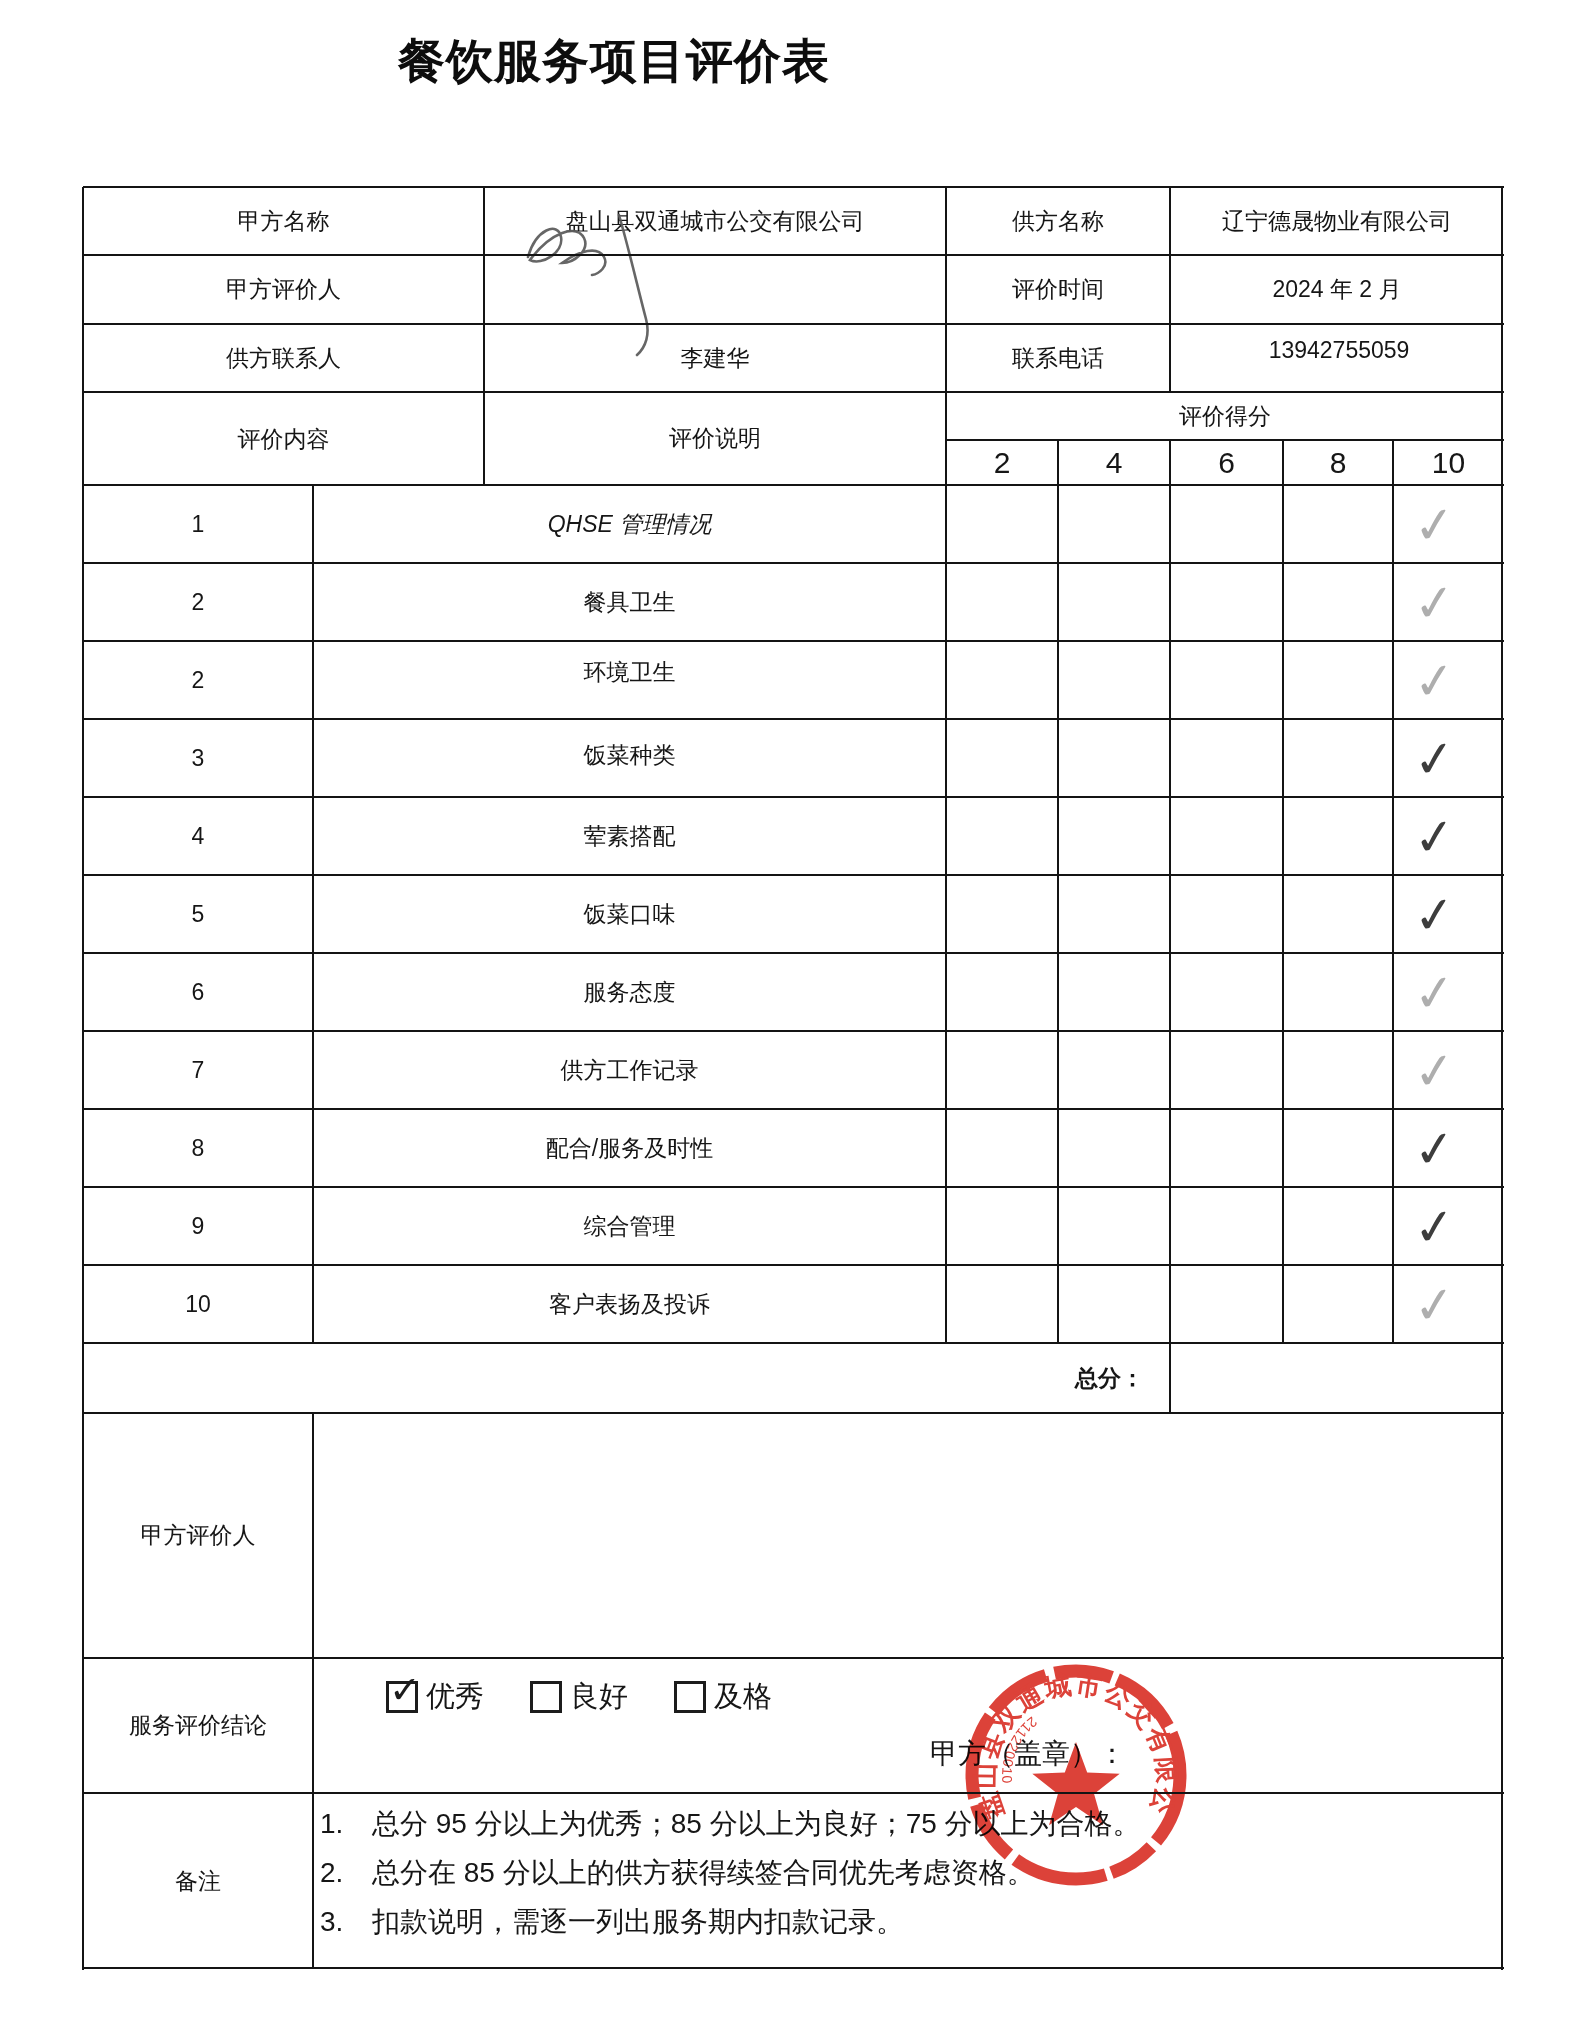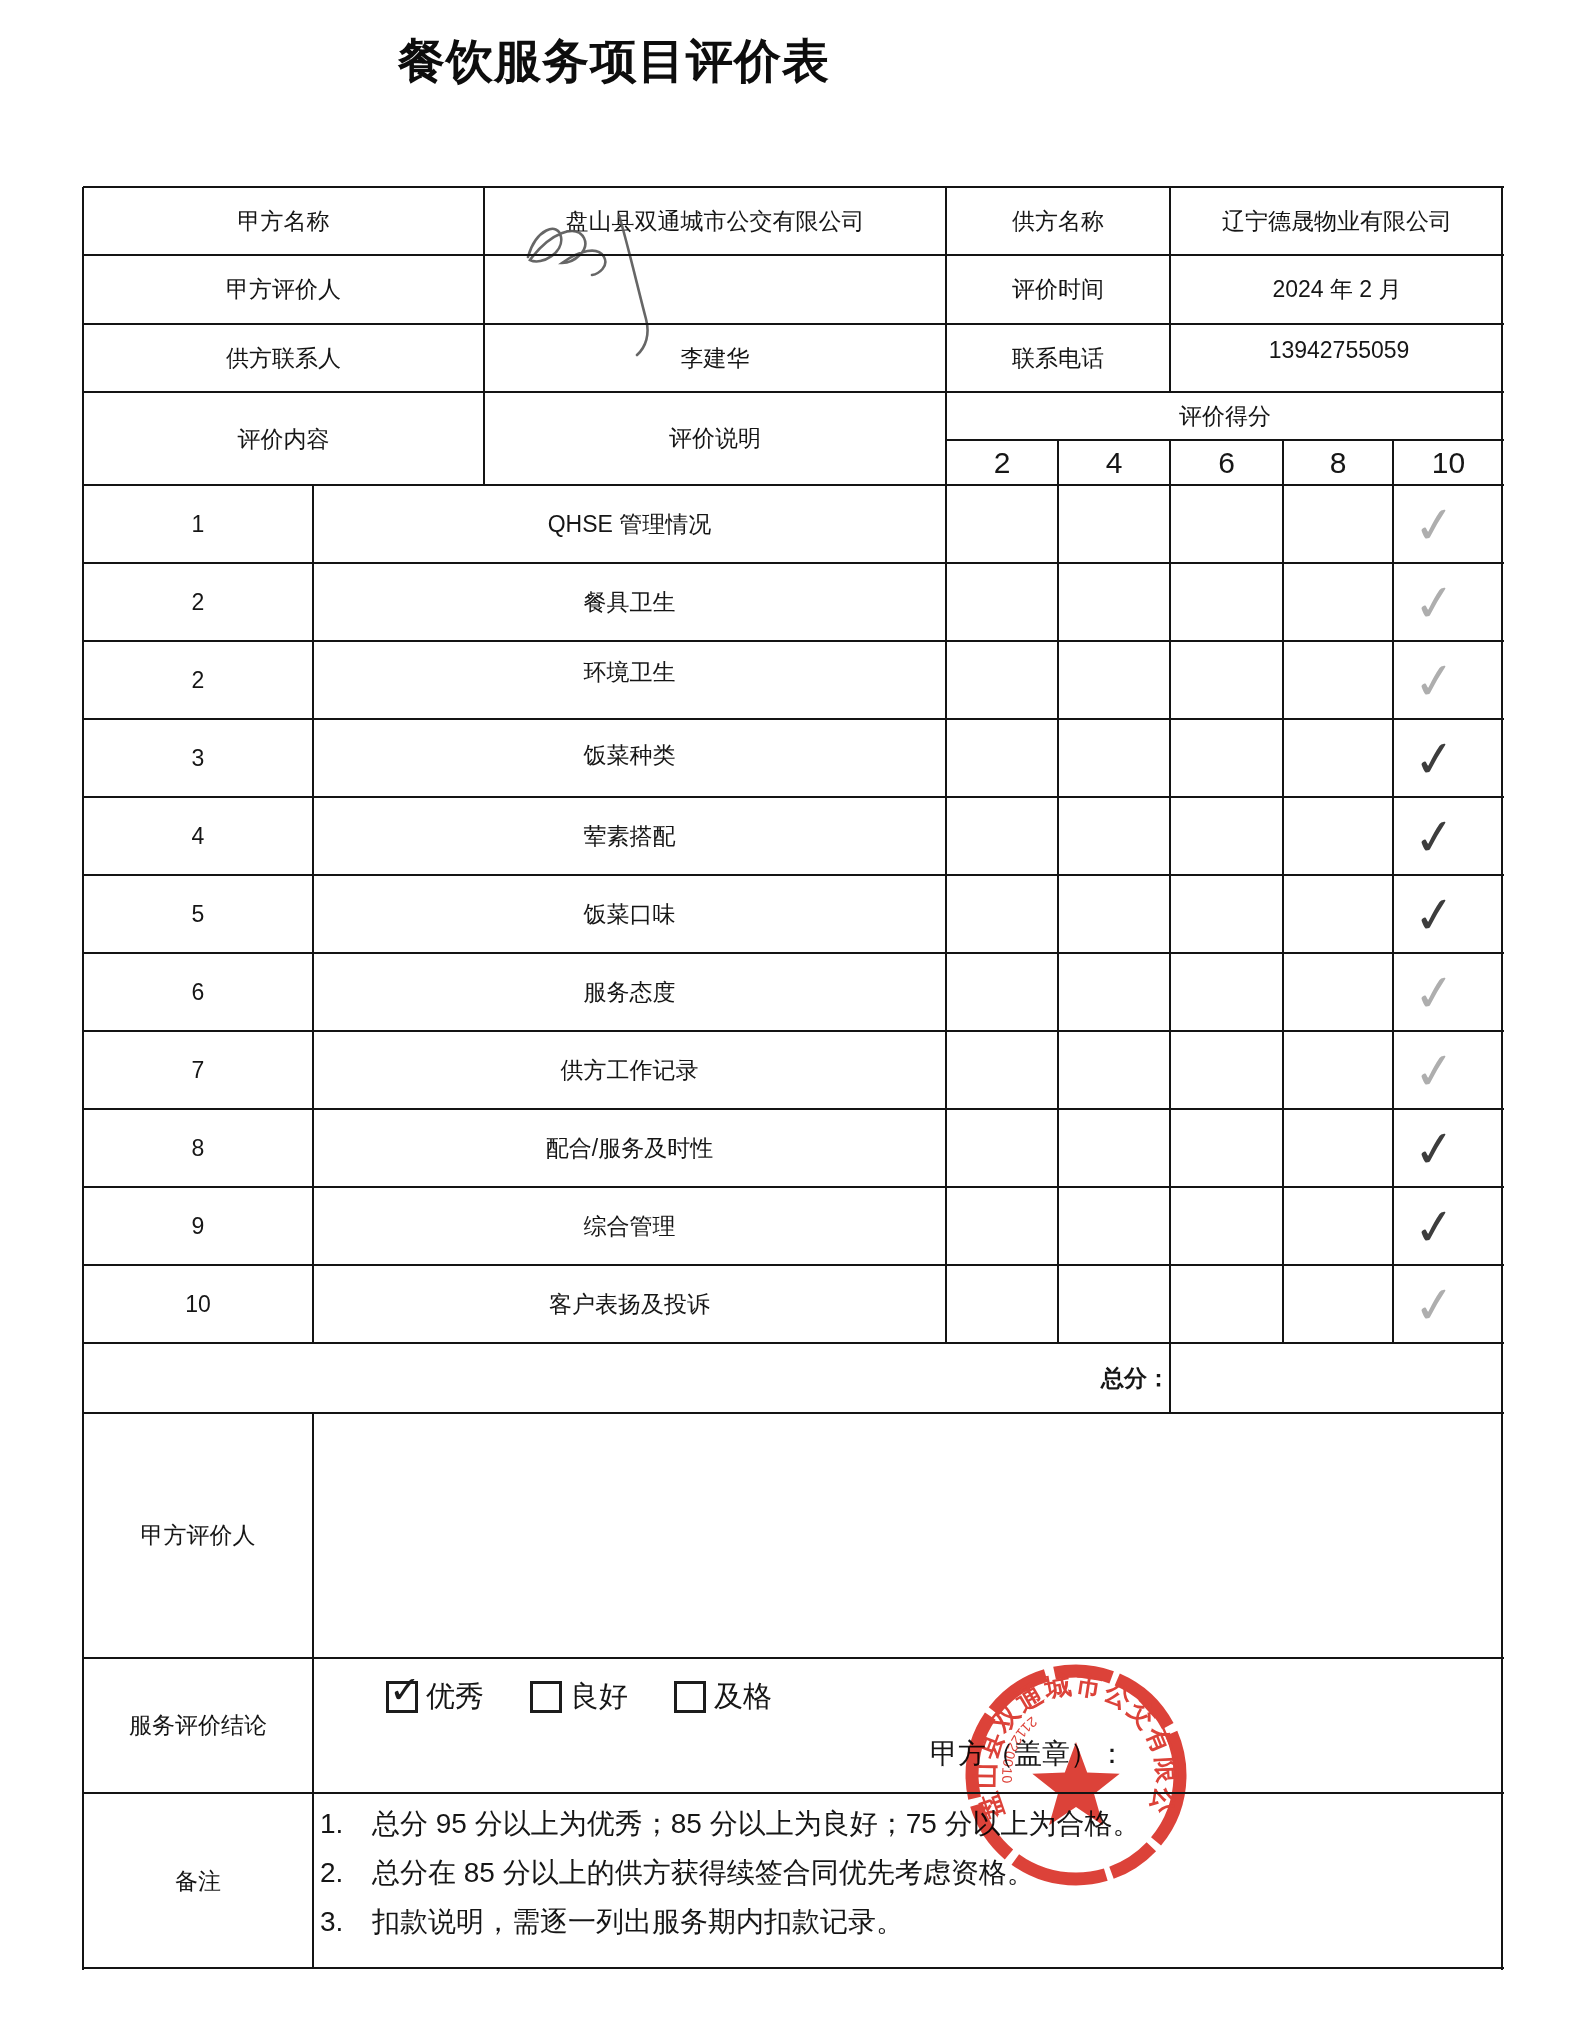--- a/index.html
+++ b/index.html
@@ -77,21 +77,21 @@
 
   <div class="cell" style="left:83px;top:324px;width:401px;height:68px;">供方联系人</div>
   <div class="cell" style="left:484px;top:324px;width:462px;height:68px;">李建华</div>
   <div class="cell" style="left:946px;top:324px;width:224px;height:68px;">联系电话</div>
   <div class="cell" style="left:1172px;top:324px;width:334px;height:52px;">13942755059</div>
 
   <div class="cell" style="left:83px;top:380px;width:401px;height:118px;">评价内容</div>
   <div class="cell" style="left:484px;top:392px;width:462px;height:93px;">评价说明</div>
   <div class="cell" style="left:946px;top:392px;width:558px;height:48px;">评价得分</div>
 
-  <div class="cell right bold" style="left:83px;top:1343px;width:1087px;height:70px;box-sizing:border-box;">总分：</div>
+  <div class="cell right bold" style="left:83px;top:1343px;width:1087px;height:70px;padding-right:26px;box-sizing:border-box;">总分：</div>
   <div class="cell" style="left:1170px;top:1343px;width:334px;height:70px;"></div>
 
   <div class="cell" style="left:83px;top:1413px;width:230px;height:245px;">甲方评价人</div>
   <div class="cell left" style="left:313px;top:1413px;width:1191px;height:245px;"></div>
 
   <div class="cell" style="left:83px;top:1658px;width:230px;height:135px;">服务评价结论</div>
   <div id="options" style="position:absolute;left:386px;top:1672px;width:640px;height:50px;display:flex;align-items:center;column-gap:46px;">
       <div class="opt">
         <span class="optbox">
           <span class="tick">✓</span>
@@ -181,21 +181,21 @@
     <div class="vline" style="left:1057px;top:440px;height:903px;"></div>
     <div class="vline" style="left:1282px;top:440px;height:903px;"></div>
     <div class="vline" style="left:1392px;top:440px;height:903px;"></div>
     <div class="cell" style="left:946px;top:440px;width:112px;height:45px;font-size:30px;">2</div>
     <div class="cell" style="left:1058px;top:440px;width:112px;height:45px;font-size:30px;">4</div>
     <div class="cell" style="left:1170px;top:440px;width:113px;height:45px;font-size:30px;">6</div>
     <div class="cell" style="left:1283px;top:440px;width:110px;height:45px;font-size:30px;">8</div>
     <div class="cell" style="left:1393px;top:440px;width:111px;height:45px;font-size:30px;">10</div>
   <div>
     <div class="cell" style="left:83px;top:485px;width:230px;height:78px;">1</div>
-    <div class="cell" style="left:313px;top:485px;width:633px;height:78px;">QHSE 管理情况</div>
+    <div class="cell" style="left:313px;top:485px;width:633px;height:78px;font-style:italic;">QHSE 管理情况</div>
     <span class="check light" style="left:1393px;top:485px;width:111px;height:78px;">✓</span>
   </div>
 
   <div>
     <div class="cell" style="left:83px;top:563px;width:230px;height:78px;">2</div>
     <div class="cell" style="left:313px;top:563px;width:633px;height:78px;">餐具卫生</div>
     <span class="check light" style="left:1393px;top:563px;width:111px;height:78px;">✓</span>
   </div>
 
   <div>

